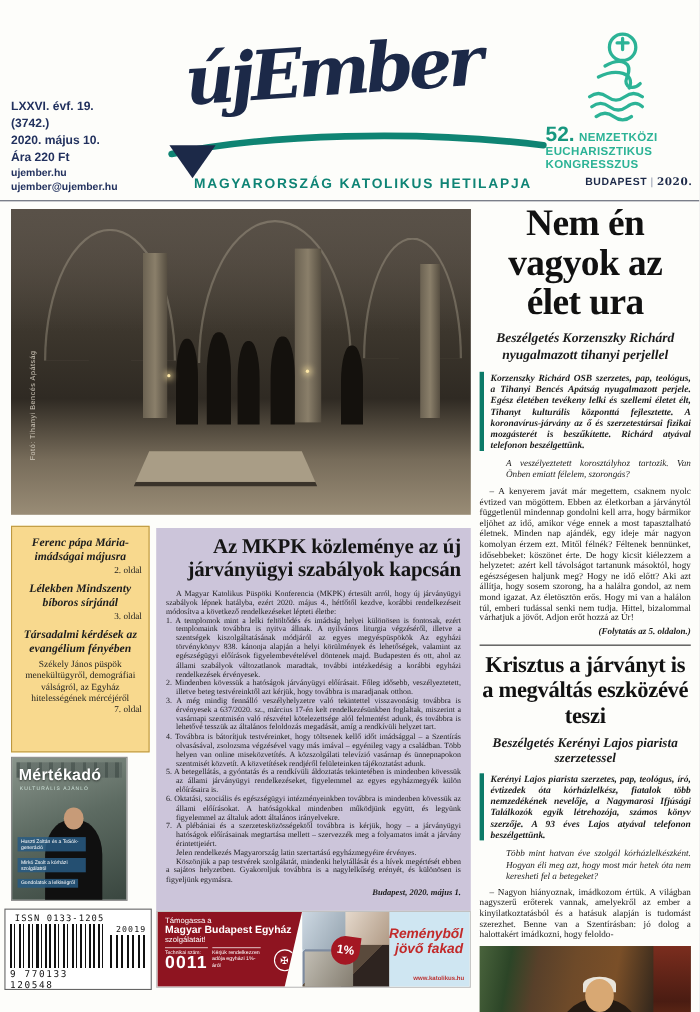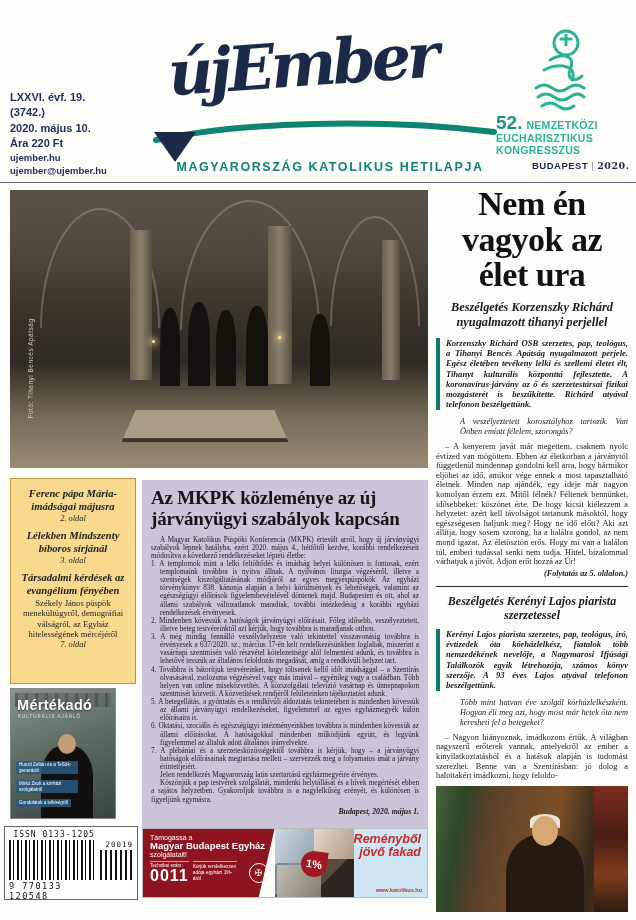--- a/index.html
+++ b/index.html
@@ -103,27 +103,27 @@
   .kp-shelf { position:absolute; right:0; top:0; width:34px; height:126px;
               background:linear-gradient(180deg,#7b2d1e,#4a1c12 40%,#803c1c 70%,#2e1a10); }
   
   .toc {
     position:absolute; left:10px; top:478px; width:126px; height:206px;
     background:#f8d98e; border:1px solid #bd9840; padding:9px 6px;
     text-align:center; color:#1d1d1d;
   }
   .toc-title { font-weight:bold; font-style:italic; font-size:10.6px; line-height:1.18; }
   .toc-detail { font-size:8.6px; line-height:1.2; margin-top:1px; }
-  .toc-page { font-style:italic; font-size:8.4px; margin:1px 0 7px 0; }
+  .toc-page { font-size:8.4px; margin:1px 0 7px 0;text-align:right; }
   
   .mkpk {
     position:absolute; left:142px; top:480px; width:286px; height:348px;
     background:#ccc5da; padding:7px 9px 6px 9px; overflow:hidden;
   }
-  .mkpk-title { font-weight:bold; font-size:19px; line-height:1.12; text-align:left;
+  .mkpk-title { font-weight:bold; font-size:19px; line-height:1.12; text-align:right;
                 color:#151515; margin-bottom:6px; letter-spacing:-0.2px; }
   .mk-body { font-size:7.2px; line-height:1.13; text-align:justify; color:#1c1c1c; }
   .mk-intro { text-indent:9px; }
   .mk-item { padding-left:9px; text-indent:-9px; }
   .mk-close { text-indent:9px; }
   .mk-date { font-size:7.8px; font-style:italic; font-weight:bold; text-align:right; margin-top:3px; }
   
   .mertekado {
     position:absolute; left:10px; top:688px; width:106px; height:131px; overflow:hidden;
     background:linear-gradient(160deg,#8a958c 0%,#5d6b62 45%,#39463f 100%);
@@ -182,21 +182,21 @@
                   background:linear-gradient(120deg,#cdd8e2,#93a2ae); }
   .ad-mid-tile2 { position:absolute; right:0; top:0; width:40px; height:30px;
                   background:linear-gradient(120deg,#e5d9cc,#b09a85); }
   .ad-mid-tile3 { position:absolute; left:2px; bottom:0; width:44px; height:32px;
                   background:linear-gradient(120deg,#c2beb4,#847d70); }
   .ad-percent { position:absolute; left:26px; top:22px; width:26px; height:26px;
                 background:#a41723; color:#fff; font-family:"Liberation Sans",sans-serif;
                 font-weight:bold; font-size:11px; display:flex; align-items:center; justify-content:center;
                 border-radius:50% 0 50% 50%; transform:rotate(8deg); }
   .ad-right { flex:1; background:#cfe6f2; position:relative;
-              font-family:"Liberation Sans",sans-serif; text-align:right; padding:4px 6px 0 0; }
+              font-family:"Liberation Sans",sans-serif; text-align:right; padding:14px 6px 0 0; }
   .ad-slogan { color:#c22a2a; font-weight:bold; font-style:italic; font-size:12.5px; line-height:1.02; }
   .ad-url { position:absolute; right:5px; bottom:4px; color:#b33; font-weight:bold; font-size:5.5px; }
 </style>
 </head>
 <body>
 
 <div class="page">
 
   <div class="issue-info">
     <div>LXXVI. évf. 19.</div>
@@ -266,20 +266,21 @@
 
     <div class="a-title a1-title">Nem én vagyok az élet ura</div>
     <div class="a-sub">Beszélgetés Korzenszky Richárd nyugalmazott tihanyi perjellel</div>
     <div class="a-lead">Korzenszky Richárd OSB szerzetes, pap, teológus, a Tihanyi Bencés Apátság nyugalmazott perjele. Egész életében tevékeny lelki és szellemi életet élt, Tihanyt kulturális központtá fejlesztette. A koronavírus-járvány az ő és szerzetestársai fizikai mozgásterét is beszűkítette. Richárd atyával telefonon beszélgettünk.</div>
     <div class="a-q">A veszélyeztetett korosztályhoz tartozik. Van Önben emiatt félelem, szorongás?</div>
     <div class="a-body indent">– A kenyerem javát már megettem, csaknem nyolc évtized van mögöttem. Ebben az életkorban a járványtól függetlenül mindennap gondolni kell arra, hogy bármikor eljöhet az idő, amikor vége ennek a most tapasztalható életnek. Minden nap ajándék, egy ideje már nagyon komolyan érzem ezt. Mitől félnék? Féltenek bennünket, idősebbeket: köszönet érte. De hogy kicsit kiélezzem a helyzetet: azért kell távolságot tartanunk másoktól, hogy egészségesen haljunk meg? Hogy ne idő előtt? Aki azt állítja, hogy sosem szorong, ha a halálra gondol, az nem mond igazat. Az életösztön erős. Hogy mi van a halálon túl, emberi tudással senki nem tudja. Hittel, bizalommal várhatjuk a jövőt. Adjon erőt hozzá az Úr!</div>
     <div class="a-cont">(Folytatás az 5. oldalon.)</div>
 
     <div class="col-rule"></div>
 
+    <div class="a-title a2-title">Krisztus a járványt is a megváltás eszközévé teszi</div>
     <div class="a-sub" style="font-size:12px;margin-bottom:6px;">Beszélgetés Kerényi Lajos piarista szerzetessel</div>
     <div class="a-lead">Kerényi Lajos piarista szerzetes, pap, teológus, író, évtizedek óta kórházlelkész, fiatalok több nemzedékének nevelője, a Nagymarosi Ifjúsági Találkozók egyik létrehozója, számos könyv szerzője. A 93 éves Lajos atyával telefonon beszélgettünk.</div>
     <div class="a-q">Több mint hatvan éve szolgál kórházlelkészként. Hogyan éli meg azt, hogy most már hetek óta nem keresheti fel a betegeket?</div>
     <div class="a-body indent">– Nagyon hiányoznak, imádkozom értük. A világban nagyszerű erőterek vannak, amelyekről az ember a kinyilatkoztatásból és a hatásuk alapján is tudomást szerezhet. Benne van a Szentírásban: jó dolog a halottakért imádkozni, hogy feloldo-</div>
 
     <div class="kerenyi-photo">
       <div class="kp-shelf"></div>
       <div class="kp-fig"></div>
       <div class="kp-hair"></div>
       <div class="kp-head"></div>

